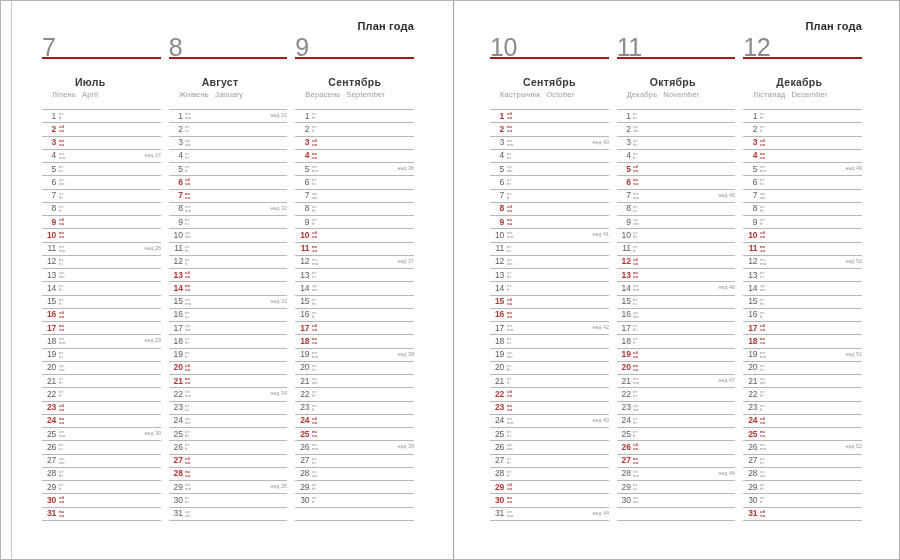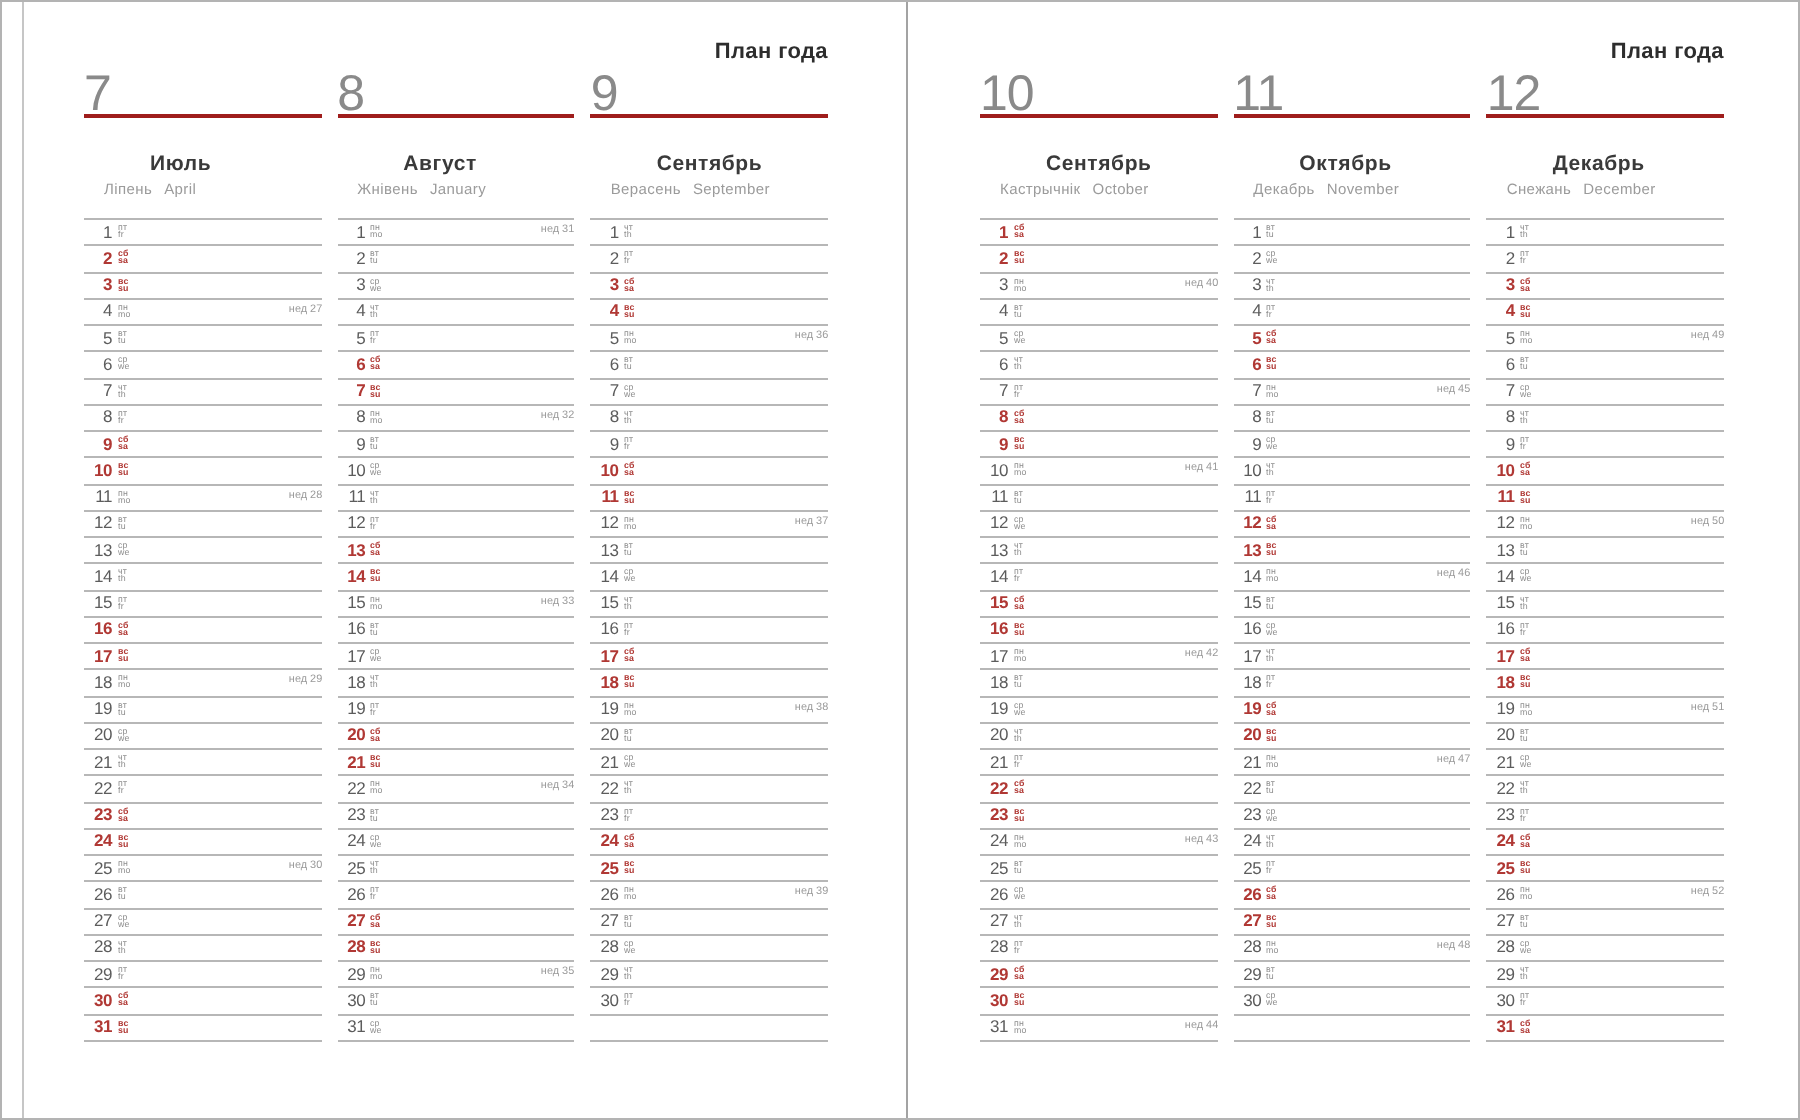--- a/index.html
+++ b/index.html
@@ -1241,21 +1241,21 @@
             </div>
             <div class="row empty"></div>
           </div>
         </div>
         <div class="month">
           <div class="m-head">
             <div class="m-number">12</div>
             <div class="m-rule"></div>
             <div class="m-name">Декабрь</div>
             <div class="m-sub">
-              <span class="m-sub-alt">Снежань</span>
+              <span class="m-sub-alt">Лістапад</span>
               <span class="m-sub-en">December</span>
             </div>
           </div>
           <div class="grid">
             <div class="row">
               <span class="dnum">1</span>
               <span class="wd">
                 <span class="wd-ru">чт</span>
                 <span class="wd-en">th</span>
               </span>

